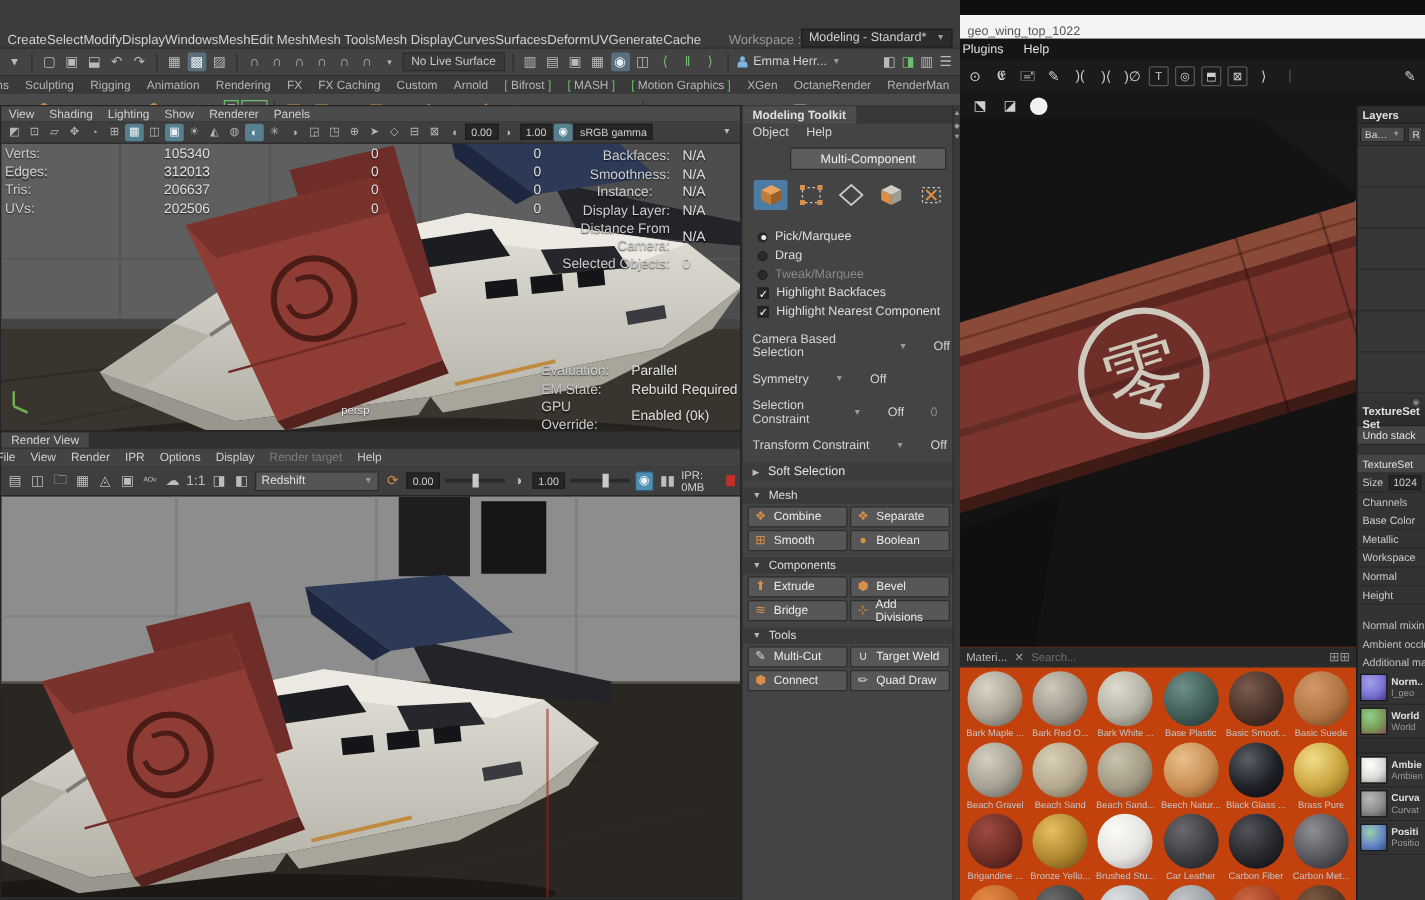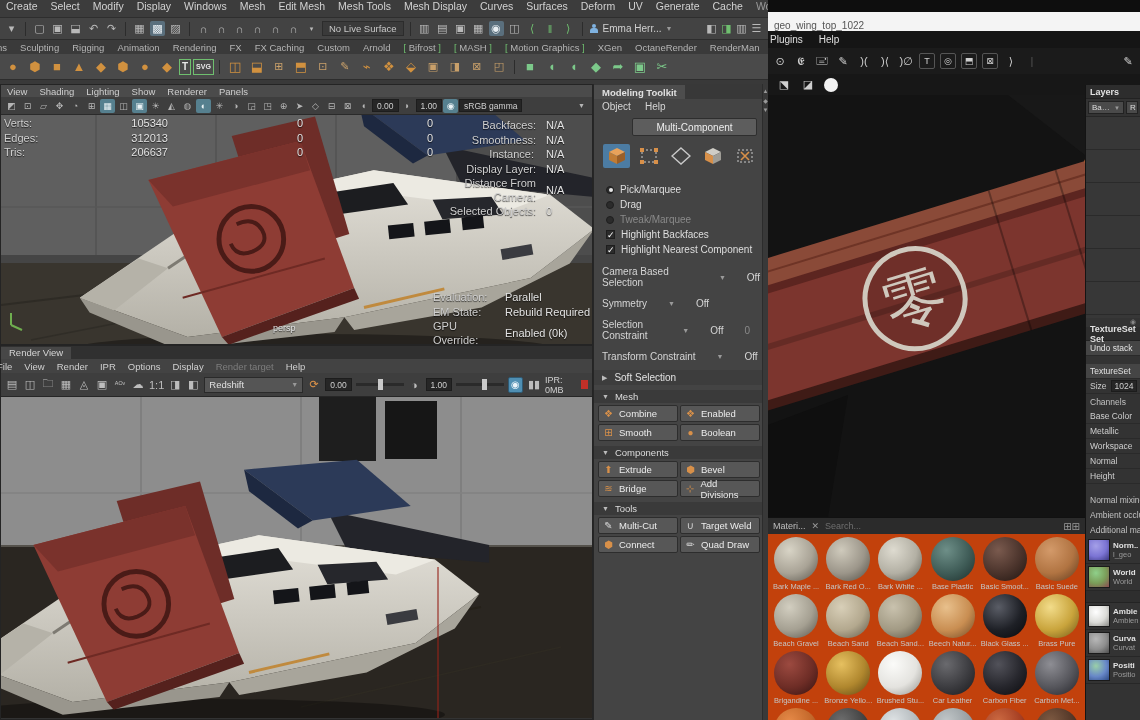--- a/index.html
+++ b/index.html
@@ -5,22 +5,22 @@
 *{margin:0;padding:0;box-sizing:border-box}
 html,body{background:#000}
 #app{position:relative;width:1140px;height:720px;overflow:hidden;background:#141414;
      font-family:"Liberation Sans","DejaVu Sans",sans-serif;color:#ccc;font-size:10px;}
 .abs{position:absolute}
 .ellip{overflow:hidden;text-overflow:ellipsis;white-space:nowrap}
 .row{display:flex;align-items:center}
 
 
 #maya{left:0;top:0;width:768px;height:720px;background:#393939}
-#maya-menubar{left:0;top:0;width:768px;height:18px;background:#3c3c3c;display:flex;align-items:flex-start;
-  padding:0 6px;gap:13px;font-size:10.5px;color:#d2d2d2;border-bottom:1px solid #2e2e2e}
+#maya-menubar{left:0;top:0;width:768px;height:39px;background:#3c3c3c;display:flex;align-items:flex-end;
+  padding:0 6px;gap:0;font-size:10.5px;color:#d2d2d2;border-bottom:1px solid #2e2e2e}
 #maya-menubar .mi{cursor:default;white-space:nowrap}
 .ws-label{color:#9a9a9a;margin-left:auto;white-space:nowrap}
 .ws-box{background:#2b2b2b;border:1px solid #1f1f1f;color:#cfcfcf;padding:1px 5px;font-size:10px;
   display:flex;gap:8px;align-items:center;white-space:nowrap}
 #maya-statusbar{left:0;top:22px;width:768px;height:22px;background:#434343;display:flex;align-items:center;
   gap:3px;padding:0 4px;border-bottom:1px solid #2d2d2d}
 .sb-sep{width:1px;height:14px;background:#2c2c2c;margin:0 3px}
 .sicon{width:15px;height:15px;display:flex;align-items:center;justify-content:center;color:#b9b9b9;font-size:11px}
 .sicon.hl{background:#5a6f7d;border-radius:2px;color:#e8eef2}
 .sicon.grn{color:#6fbf6f}
@@ -52,21 +52,21 @@
 .vfield{background:#262626;border:1px solid #1d1d1d;color:#cfcfcf;font-size:8.5px;padding:0 4px;height:13px;display:flex;align-items:center}
 #vp-canvas{position:relative;width:591px;height:229px;overflow:hidden;background:#3a3a38}
 .hud{position:absolute;font-size:9px;color:#e2e2e2;text-shadow:0 1px 1px rgba(0,0,0,.7);line-height:13.5px}
 .hud table{border-collapse:collapse;font-size:11px}
 .hud td{padding:0 0 1px 0}
 .hud .lab{color:#cfcfcf}
 .num{text-align:right}
 
 
 #rv{left:0;top:345px;width:593px;height:375px;background:#333;border:1px solid #242424}
-#rv-tabs{height:13px;background:#303030;display:flex;align-items:center}
+#rv-tabs{height:13px;background:#303030;display:flex;align-items:flex-start}
 .rv-tab{background:#474747;color:#d5d5d5;font-size:9.5px;padding:0 8px;height:12px;display:flex;align-items:center}
 #rv-menus{height:14px;background:#434343;display:flex;gap:12px;align-items:center;padding:0 4px;font-size:9.5px;color:#d0d0d0}
 #rv-menus .dim{color:#7d7d7d}
 #rv-menus .m0{margin-left:-8px}
 #rv-toolbar{height:24px;background:#3e3e3e;display:flex;gap:4px;align-items:center;padding:0 4px;border-bottom:1px solid #262626}
 .rti{width:17px;height:16px;display:flex;align-items:center;justify-content:center;font-size:11px;color:#bdbdbd}
 .rsel{background:#555;border:1px solid #2a2a2a;width:118px;height:16px;display:flex;align-items:center;justify-content:space-between;
   padding:0 4px;font-size:9.5px;color:#e0e0e0}
 .slider{width:58px;height:3px;background:#2a2a2a;position:relative}
 .slider .h{position:absolute;top:-4px;width:5px;height:11px;background:#c9c9c9}
@@ -381,36 +381,42 @@
                   <td class="num">312013</td>
                   <td class="num">0</td>
                   <td class="num">0</td>
                 </tr>
             <tr>
                   <td class="lab">Tris:</td>
                   <td class="num">206637</td>
                   <td class="num">0</td>
                   <td class="num">0</td>
                 </tr>
+            <tr>
+                  <td class="lab">UVs:</td>
+                  <td class="num">202506</td>
+                  <td class="num">0</td>
+                  <td class="num">0</td>
+                </tr>
           </tbody>
             </table>
         </div>
         <div class="hud" style="right:8px;top:4px;text-align:left">
           <table>
             <tbody>
                 <tr>
                   <td class="lab num" style="width:118px;padding-right:10px">Backfaces:</td>
                   <td style="width:38px">N/A</td>
                 </tr>
             <tr>
                   <td class="lab num" style="padding-right:10px">Smoothness:</td>
                   <td>N/A</td>
                 </tr>
             <tr>
-                  <td class="lab num" style="padding-right:12px">Instance:</td>
+                  <td class="lab num" style="padding-right:24px">Instance:</td>
                   <td>N/A</td>
                 </tr>
             <tr>
                   <td class="lab num" style="padding-right:10px">Display Layer:</td>
                   <td>N/A</td>
                 </tr>
             <tr>
                   <td class="lab num" style="padding-right:10px">Distance From Camera:</td>
                   <td>N/A</td>
                 </tr>
@@ -610,21 +616,21 @@
           <span class="car7">▼</span>
           <span>Mesh</span>
         </div>
         <div class="btn-grid">
           <span class="tkb">
               <span class="ic">❖</span>
               <span>Combine</span>
             </span>
           <span class="tkb">
               <span class="ic">❖</span>
-              <span>Enabled</span>
+              <span>Separate</span>
             </span>
           <span class="tkb">
               <span class="ic">⊞</span>
               <span>Smooth</span>
             </span>
           <span class="tkb">
               <span class="ic">●</span>
               <span>Boolean</span>
             </span>
         </div>

